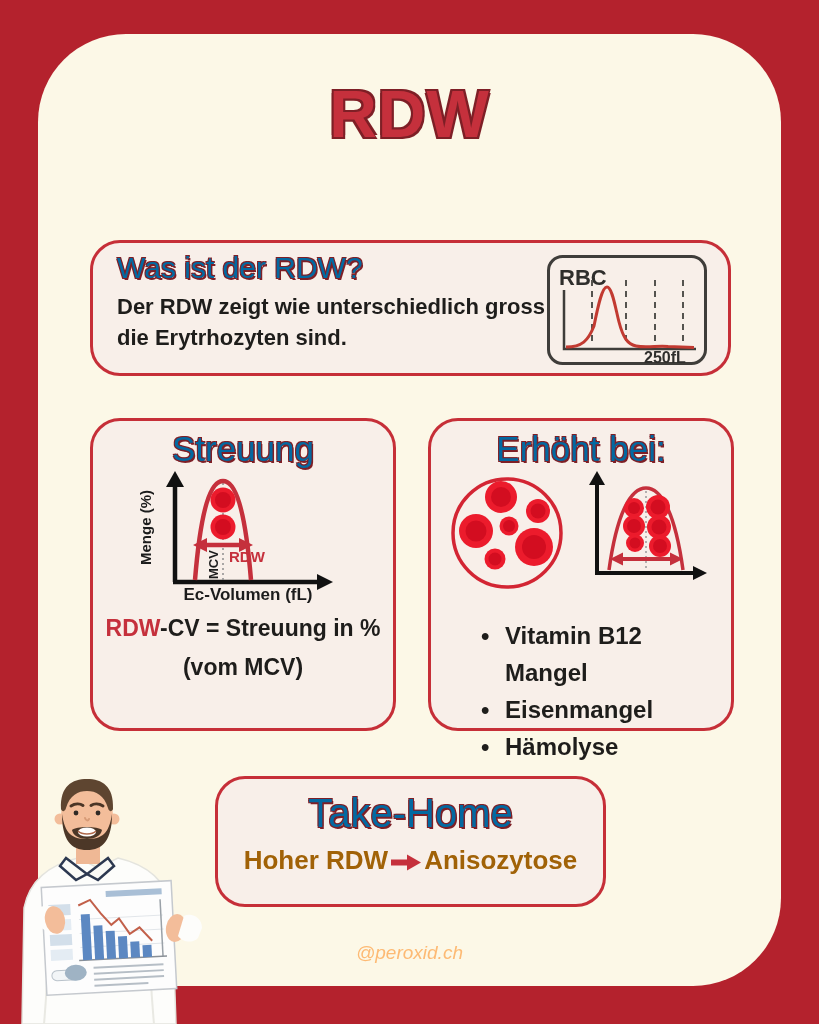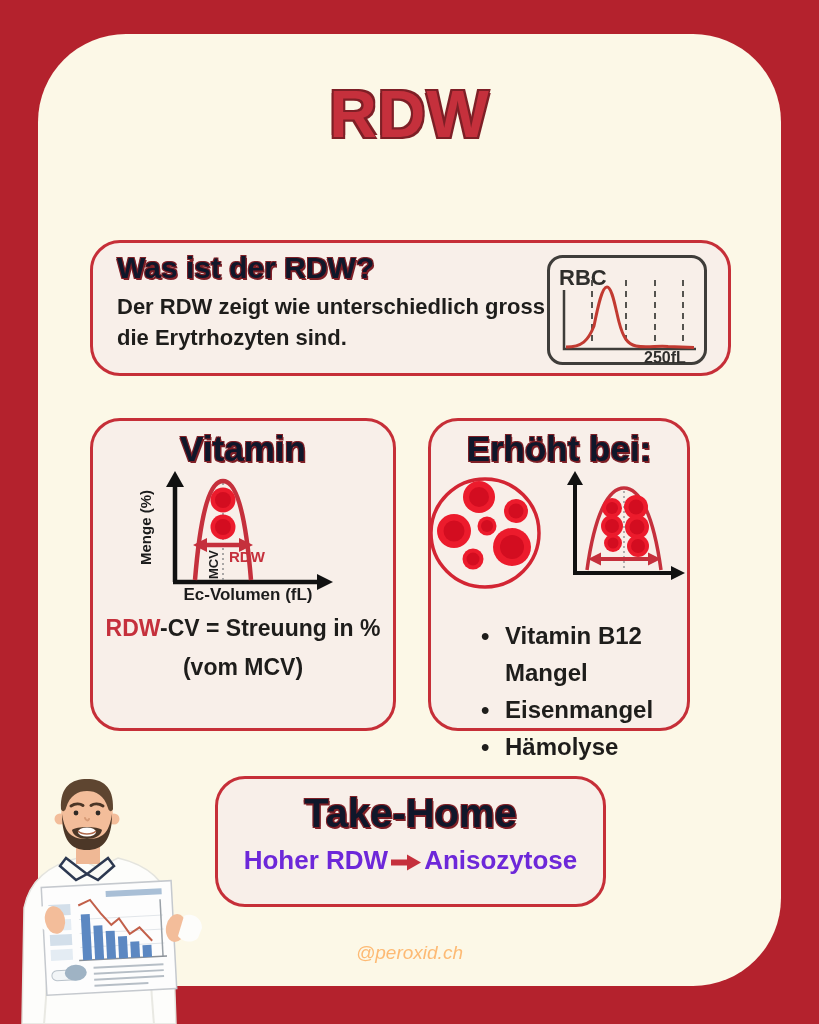--- a/index.html
+++ b/index.html
@@ -7,45 +7,45 @@
          font-family:"Liberation Sans",sans-serif;}
   .card{position:absolute;left:38px;top:34px;width:743px;height:952px;
         background:#FCF8E7;border-radius:88px;}
   .big-title{position:absolute;left:38px;top:76px;width:743px;text-align:center;
         font-size:66px;font-weight:bold;color:#C5303C;letter-spacing:1px;
         text-shadow:2px 2px 0 #7E1F26,-2px -2px 0 #7E1F26,2px -2px 0 #7E1F26,-2px 2px 0 #7E1F26;}
   .sub-title{position:absolute;left:38px;top:152px;width:743px;text-align:center;
         font-size:42px;font-weight:bold;font-style:italic;color:#C5303C;letter-spacing:-1px;
         text-shadow:2px 2px 0 #7E1F26,-1px -1px 0 #7E1F26,2px -1px 0 #7E1F26,-1px 2px 0 #7E1F26;}
   .box{position:absolute;background:#F8EFE9;border:3px solid #C62F38;border-radius:30px;box-sizing:border-box;}
-  .red-heading{color:#0f172a;font-weight:bold;
+  .red-heading{color:#0369a1;font-weight:normal;
         text-shadow:1.5px 1.5px 0 #7E1F26,-1px -1px 0 #7E1F26,1px -1px 0 #7E1F26,-1px 1px 0 #7E1F26;}
   
   #what-box{left:90px;top:240px;width:641px;height:136px;}
   #what-box .heading{position:absolute;left:24px;top:8px;font-size:30px;}
   #what-box .body{position:absolute;left:24px;top:48px;font-size:22px;font-weight:bold;
         color:#1E1D1B;line-height:31px;}
   #what-box .rbc{position:absolute;right:20px;top:11px;}
   
   #theory-box{left:90px;top:418px;width:306px;height:313px;}
-  #elevated-box{left:428px;top:418px;width:262px;height:313px;}
+  #elevated-box{left:428px;top:418px;width:306px;height:313px;}
   .box-heading{position:absolute;left:0;top:8px;width:100%;text-align:center;font-size:35px;}
   .diagram{position:absolute;left:50%;transform:translateX(-50%);top:46px;}
   .formulas{position:absolute;left:0;top:188px;width:100%;text-align:center;
         font-size:23px;font-weight:bold;color:#1E1D1B;line-height:39px;}
   .formulas .hl{color:#C5303C;}
   .bullets{position:absolute;left:46px;top:196px;margin:0;padding:0;list-style:none;
         font-size:24px;font-weight:bold;color:#1E1D1B;}
   .bullets li{position:relative;padding-left:28px;line-height:37px;}
   .bullets li::before{content:"•";position:absolute;left:4px;}
   
   #takehome-box{left:215px;top:776px;width:391px;height:131px;}
   #takehome-box .heading{position:absolute;left:0;top:12px;width:100%;text-align:center;font-size:40px;}
   #takehome-box .statement{position:absolute;left:0;top:66px;width:100%;text-align:center;
-        font-size:26px;font-weight:bold;color:#6d28d9;}
+        font-size:26px;font-weight:bold;color:#a16207;}
   #takehome-box .statement svg{vertical-align:-2px;margin:0 2px;}
   .handle{position:absolute;left:38px;top:942px;width:743px;text-align:center;
         font-size:19px;font-weight:normal;font-style:italic;color:#fdba74;}
   .presenter{position:absolute;left:16px;top:772px;}
 </style>
 </head>
 <body>
 
 <div class="stage">
   <div class="card"></div>
@@ -65,21 +65,21 @@
       <line x1="80" y1="26" x2="80" y2="92" stroke="#55534F" stroke-width="2" stroke-dasharray="6,5"></line>
       <line x1="109" y1="26" x2="109" y2="92" stroke="#55534F" stroke-width="2" stroke-dasharray="6,5"></line>
       <line x1="137" y1="26" x2="137" y2="92" stroke="#55534F" stroke-width="2" stroke-dasharray="6,5"></line>
       <path d="M18,36 L18,95 L150,95" fill="none" stroke="#3F3D3A" stroke-width="2.5"></path>
       <path d="M20,93 C36,93 42,87 48,72 C52,52 56,33 61,33 C66,33 69,52 73,68 C77,83 81,90 90,92 C102,94.5 112,91 122,92.5 L148,93.5" fill="none" stroke="#C23A31" stroke-width="3"></path>
       <text x="98" y="109" font-size="16" font-weight="bold" fill="#2F2E2C">250fL</text>
     </svg>
   </div>
 
   <div class="box" id="theory-box">
-    <div class="box-heading red-heading">Vitamin</div>
+    <div class="box-heading red-heading">Streuung</div>
     <svg class="diagram" width="240" height="136" viewBox="0 0 240 136">
       <line x1="52" y1="115" x2="52" y2="16" stroke="#111" stroke-width="4.5"></line>
       <polygon points="52,4 43,20 61,20" fill="#111"></polygon>
       <line x1="50" y1="115" x2="198" y2="115" stroke="#111" stroke-width="4.5"></line>
       <polygon points="210,115 194,107 194,123" fill="#111"></polygon>
       <text transform="translate(28,98) rotate(-90)" font-size="15" font-weight="bold" fill="#1C1C1C">Menge (%)</text>
       <line x1="100" y1="16" x2="100" y2="113" stroke="#8F8F8F" stroke-width="1.5" stroke-dasharray="2,3"></line>
       <path d="M72,113 C78,40 88,14 100,14 C112,14 122,40 128,113" fill="none" stroke="#C5303C" stroke-width="4.5"></path>
       <circle cx="100" cy="33" r="12.5" fill="#EC1B2C"></circle>
         <circle cx="100" cy="33" r="8" fill="#D30D20"></circle>

